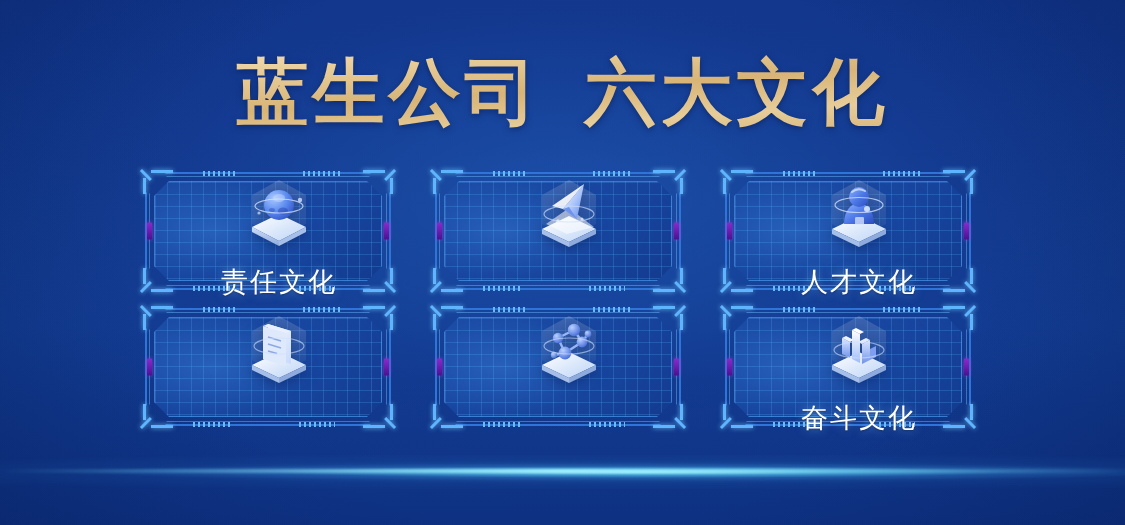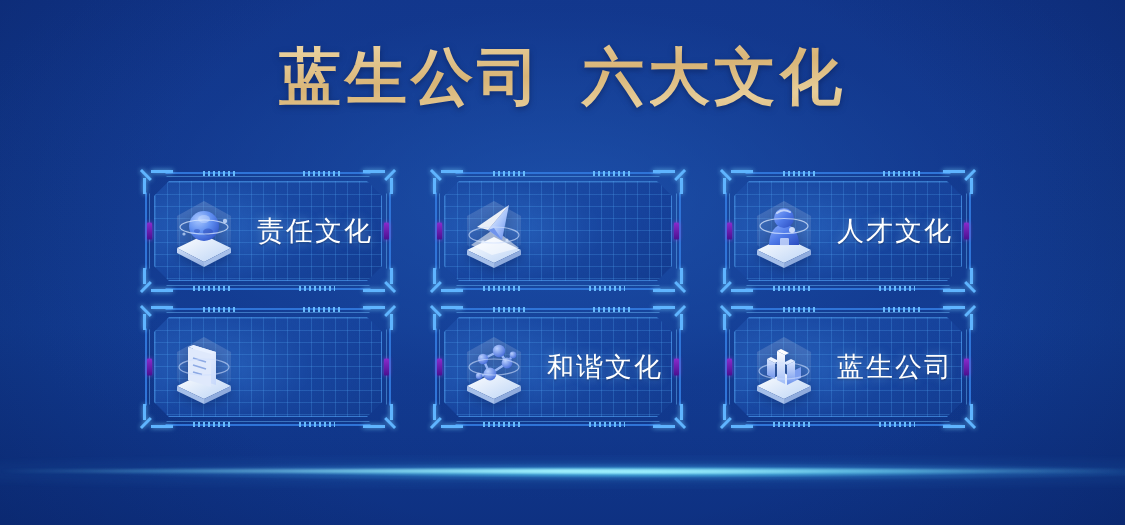--- a/index.html
+++ b/index.html
@@ -34,23 +34,23 @@
       rgba(120,220,250,0) 0%,
       rgba(120,220,250,.28) 14%,
       rgba(165,244,255,.90) 50%,
       rgba(130,225,250,.45) 78%,
       rgba(110,200,240,0) 100%);
     filter:blur(1.1px);
   }
 
   
   #title{
-    position:absolute;left:0;right:0;top:36px;text-align:center;
+    position:absolute;left:0;right:0;top:52px;text-align:center;
     font-family:"Liberation Serif","DejaVu Serif",serif;
-    font-weight:700;font-size:62px;line-height:82px;letter-spacing:4px;
+    font-weight:700;font-size:72px;line-height:82px;letter-spacing:4px;
     background:linear-gradient(176deg,#f6e6c4 0%,#e9cf9c 22%,#d8b476 48%,#e7cd99 70%,#cfa868 100%);
     -webkit-background-clip:text;background-clip:text;color:transparent;
     -webkit-text-fill-color:transparent;
     white-space:pre;
     filter:drop-shadow(0 2px 3px rgba(8,26,78,.55));
   }
 
   
   #grid{
     position:absolute;left:145px;top:172px;
@@ -120,21 +120,21 @@
   
   .pin{position:absolute;width:5px;height:17px;border-radius:1px;
     background:linear-gradient(180deg,#8a2bcc,#4b1090);
     box-shadow:0 0 4px rgba(160,60,220,.8);pointer-events:none;}
   .pin.l{left:2px;top:50%;transform:translateY(-50%);}
   .pin.r{right:2px;top:50%;transform:translateY(-50%);}
 
   
   .card-body{
     position:absolute;inset:0;display:flex;align-items:center;
-    padding-left:22px;box-sizing:border-box;gap:16px;
+    padding-left:22px;box-sizing:border-box;gap:16px;flex-direction:column;
   }
   .icon-wrap{
     position:relative;width:74px;height:76px;flex:0 0 74px;
   }
   .icon-wrap svg{display:block;width:74px;height:76px;
     filter:drop-shadow(0 3px 6px rgba(8,30,90,.5));}
   .card-label{
     font-family:"Liberation Serif","DejaVu Serif",serif;
     font-size:27px;font-weight:400;color:#ffffff;letter-spacing:2px;
     text-shadow:0 0 10px rgba(150,215,255,.55),0 1px 2px rgba(6,24,70,.6);
@@ -475,21 +475,20 @@
             </g>
             <circle cx="26" cy="30" r="5.2" fill="url(#node5)"></circle>
             <circle cx="42" cy="22" r="6.2" fill="url(#node5)"></circle>
             <circle cx="50" cy="34" r="5.4" fill="url(#node5)"></circle>
             <circle cx="33" cy="45" r="6.4" fill="url(#node5)"></circle>
             <circle cx="56" cy="26" r="3.4" fill="url(#node5)"></circle>
             <circle cx="22" cy="47" r="3.2" fill="url(#node5)"></circle>
             <ellipse cx="37" cy="38" rx="25" ry="8" fill="none" stroke="#cfe0ff" stroke-width="1.2" opacity="0.6"></ellipse>
           </svg>
         </div>
-        <div class="card-label">和谐文化</div>
       </div>
     </div>
 
     <div class="card">
       <div class="card-inner"></div>
       <div class="card-frame"></div>
       <div class="card-liner"></div>
       <div class="corner tl">
           <i class="h"></i>
           <i class="v"></i>
@@ -544,21 +543,21 @@
             <path d="M20 46 L28 50 L28 34 L20 30 Z" fill="url(#barg2)"></path>
             <path d="M20 30 L28 34 L32 32 L24 28 Z" fill="#eef4ff"></path>
             <path d="M30 51 L38 55 L38 26 L30 22 Z" fill="url(#barg)"></path>
             <path d="M30 22 L38 26 L42 24 L34 20 Z" fill="#ffffff"></path>
             <path d="M40 56 L48 52 L48 32 L40 36 Z" fill="url(#barg2)"></path>
             <path d="M40 36 L48 32 L44 30 L36 34 Z" fill="#e4edff"></path>
             <path d="M48 52 L54 49 L54 38 L48 41 Z" fill="#7e9ff0"></path>
             <ellipse cx="37" cy="42" rx="25" ry="8" fill="none" stroke="#cfe0ff" stroke-width="1.2" opacity="0.6"></ellipse>
           </svg>
         </div>
-        <div class="card-label">蓝生公司</div>
+        <div class="card-label">奋斗文化</div>
       </div>
     </div>
 
   </div>
 
   <div id="horizon"></div>
   <div id="horizonCore"></div>
 </div>
 
 </body></html>

